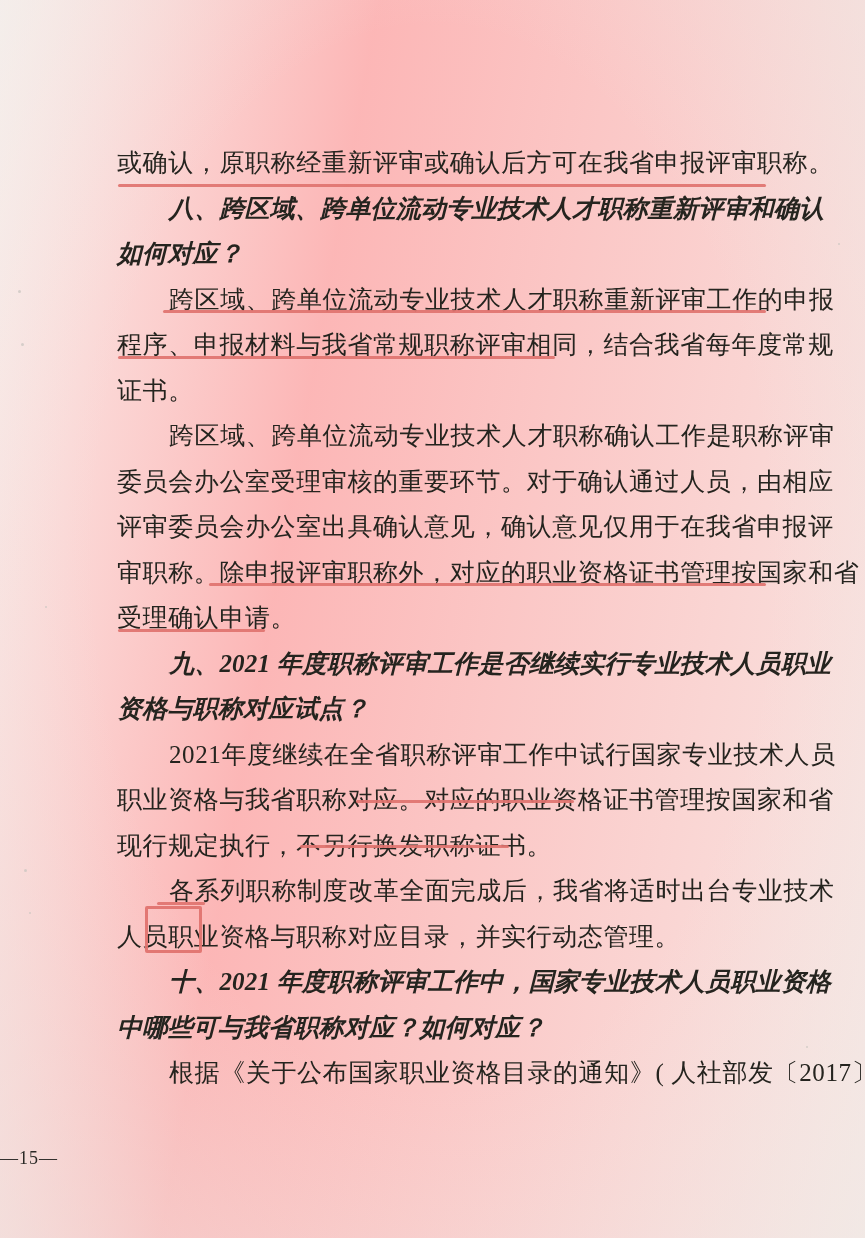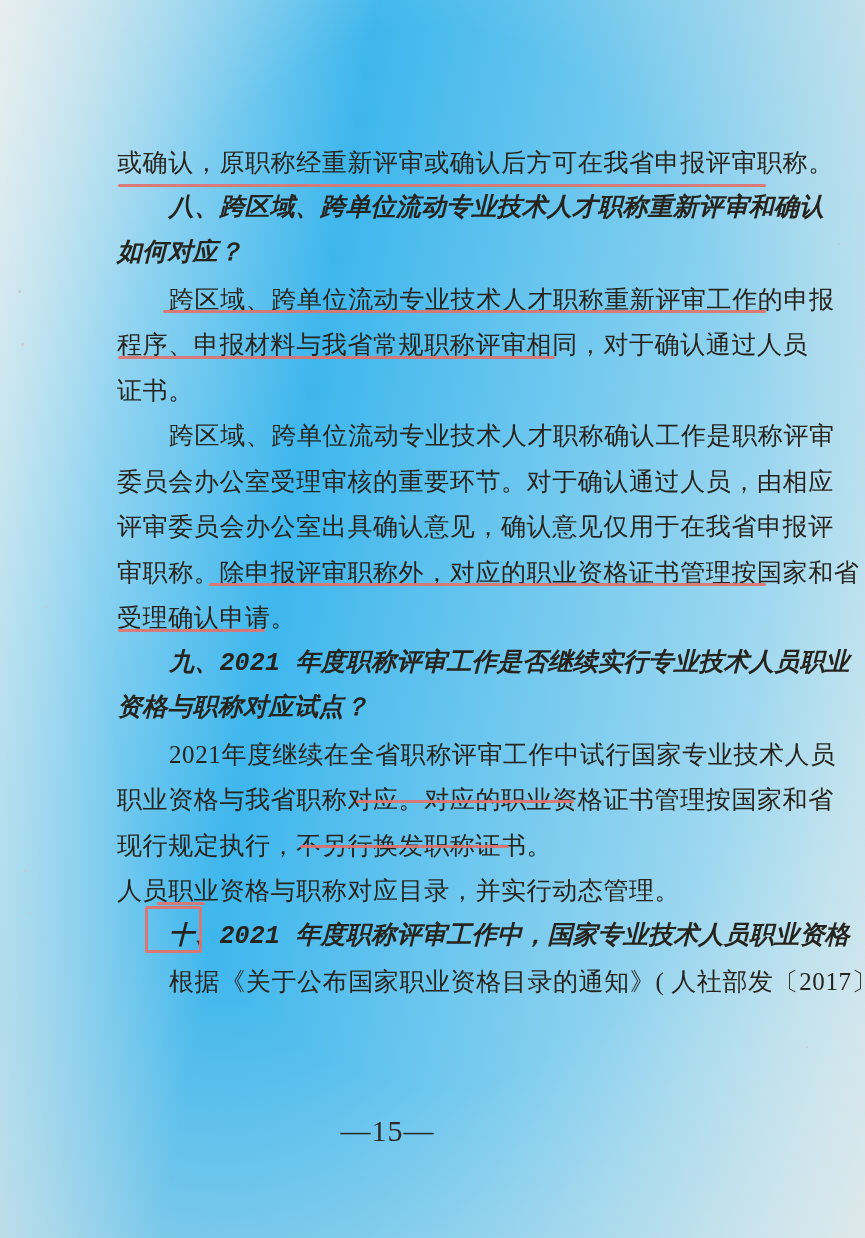--- a/index.html
+++ b/index.html
@@ -8,21 +8,21 @@
     background: #ffffff;
   }
   body {
     font-family: "Liberation Serif", "DejaVu Serif", serif;
   }
 
   .page {
     position: relative;
     width: 865px;
     height: 1238px;
-    background: #0ea5e9;
+    background: #fca5a5;
     overflow: hidden;
     box-sizing: border-box;
   }
 
   
   .paper-grain {
     position: absolute;
     inset: 0;
     pointer-events: none;
     background:
@@ -57,21 +57,21 @@
     letter-spacing: 0.6px;
     font-family: "Liberation Serif", "DejaVu Serif", serif;
   }
   .ln.body {
     font-weight: 400;
   }
   .ln.head {
     font-weight: 700;
     font-style: italic;
     letter-spacing: 0.2px;
-    font-family: Liberation Mono, monospace;
+    font-family: Liberation Serif, serif;
   }
   .ln.indent { padding-left: 52px; }
 
   
   .uline {
     position: absolute;
     height: 3px;
     background: #e0736f;
     border-radius: 2px;
     opacity: .92;
@@ -82,24 +82,23 @@
     position: absolute;
     border: 3px solid #e0736f;
     border-radius: 2px;
     opacity: .95;
   }
 
   .page-number {
     position: absolute;
     left: 0;
     right: 0;
-    top: 1114px;
-    text-align: center;
+    top: 1148px;
     color: #2a2926;
-    font-size: 30px;
+    font-size: 18px;
     letter-spacing: 1px;
     font-family: "Liberation Serif", "DejaVu Serif", serif;
   }
   .page-number .pn-inner { padding-right: 90px; }
 </style>
 </head>
 <body>
 
 <div class="page">
 
@@ -114,39 +113,41 @@
   <div class="scan-speck" style="left:806px; top:1046px; width:2px; height:2px;"></div>
 
   <div class="text-column">
 
     <div class="ln body">或确认，原职称经重新评审或确认后方可在我省申报评审职称。</div>
 
     <div class="ln head indent">八、跨区域、跨单位流动专业技术人才职称重新评审和确认</div>
     <div class="ln head">如何对应？</div>
 
     <div class="ln body indent">跨区域、跨单位流动专业技术人才职称重新评审工作的申报</div>
-    <div class="ln body">程序、申报材料与我省常规职称评审相同，对于确认通过人员</div>
+    <div class="ln body">程序、申报材料与我省常规职称评审相同，结合我省每年度常规</div>
     <div class="ln body">证书。</div>
 
     <div class="ln body indent">跨区域、跨单位流动专业技术人才职称确认工作是职称评审</div>
     <div class="ln body">委员会办公室受理审核的重要环节。对于确认通过人员，由相应</div>
     <div class="ln body">评审委员会办公室出具确认意见，确认意见仅用于在我省申报评</div>
     <div class="ln body">审职称。除申报评审职称外，对应的职业资格证书管理按国家和省</div>
     <div class="ln body">受理确认申请。</div>
 
     <div class="ln head indent">九、2021 年度职称评审工作是否继续实行专业技术人员职业</div>
     <div class="ln head">资格与职称对应试点？</div>
 
     <div class="ln body indent">2021年度继续在全省职称评审工作中试行国家专业技术人员</div>
     <div class="ln body">职业资格与我省职称对应。对应的职业资格证书管理按国家和省</div>
     <div class="ln body">现行规定执行，不另行换发职称证书。</div>
 
+    <div class="ln body indent">各系列职称制度改革全面完成后，我省将适时出台专业技术</div>
     <div class="ln body">人员职业资格与职称对应目录，并实行动态管理。</div>
 
     <div class="ln head indent">十、2021 年度职称评审工作中，国家专业技术人员职业资格</div>
+    <div class="ln head">中哪些可与我省职称对应？如何对应？</div>
 
     <div class="ln body indent">根据《关于公布国家职业资格目录的通知》( 人社部发〔2017〕</div>
 
   </div>
 
   <div class="uline" style="left:118px; top:184px; width:648px;"></div>
   <div class="uline" style="left:163px; top:310px; width:603px;"></div>
   <div class="uline" style="left:118px; top:356px; width:437px;"></div>
   <div class="uline" style="left:209px; top:583px; width:557px;"></div>
   <div class="uline" style="left:118px; top:629px; width:147px;"></div>

